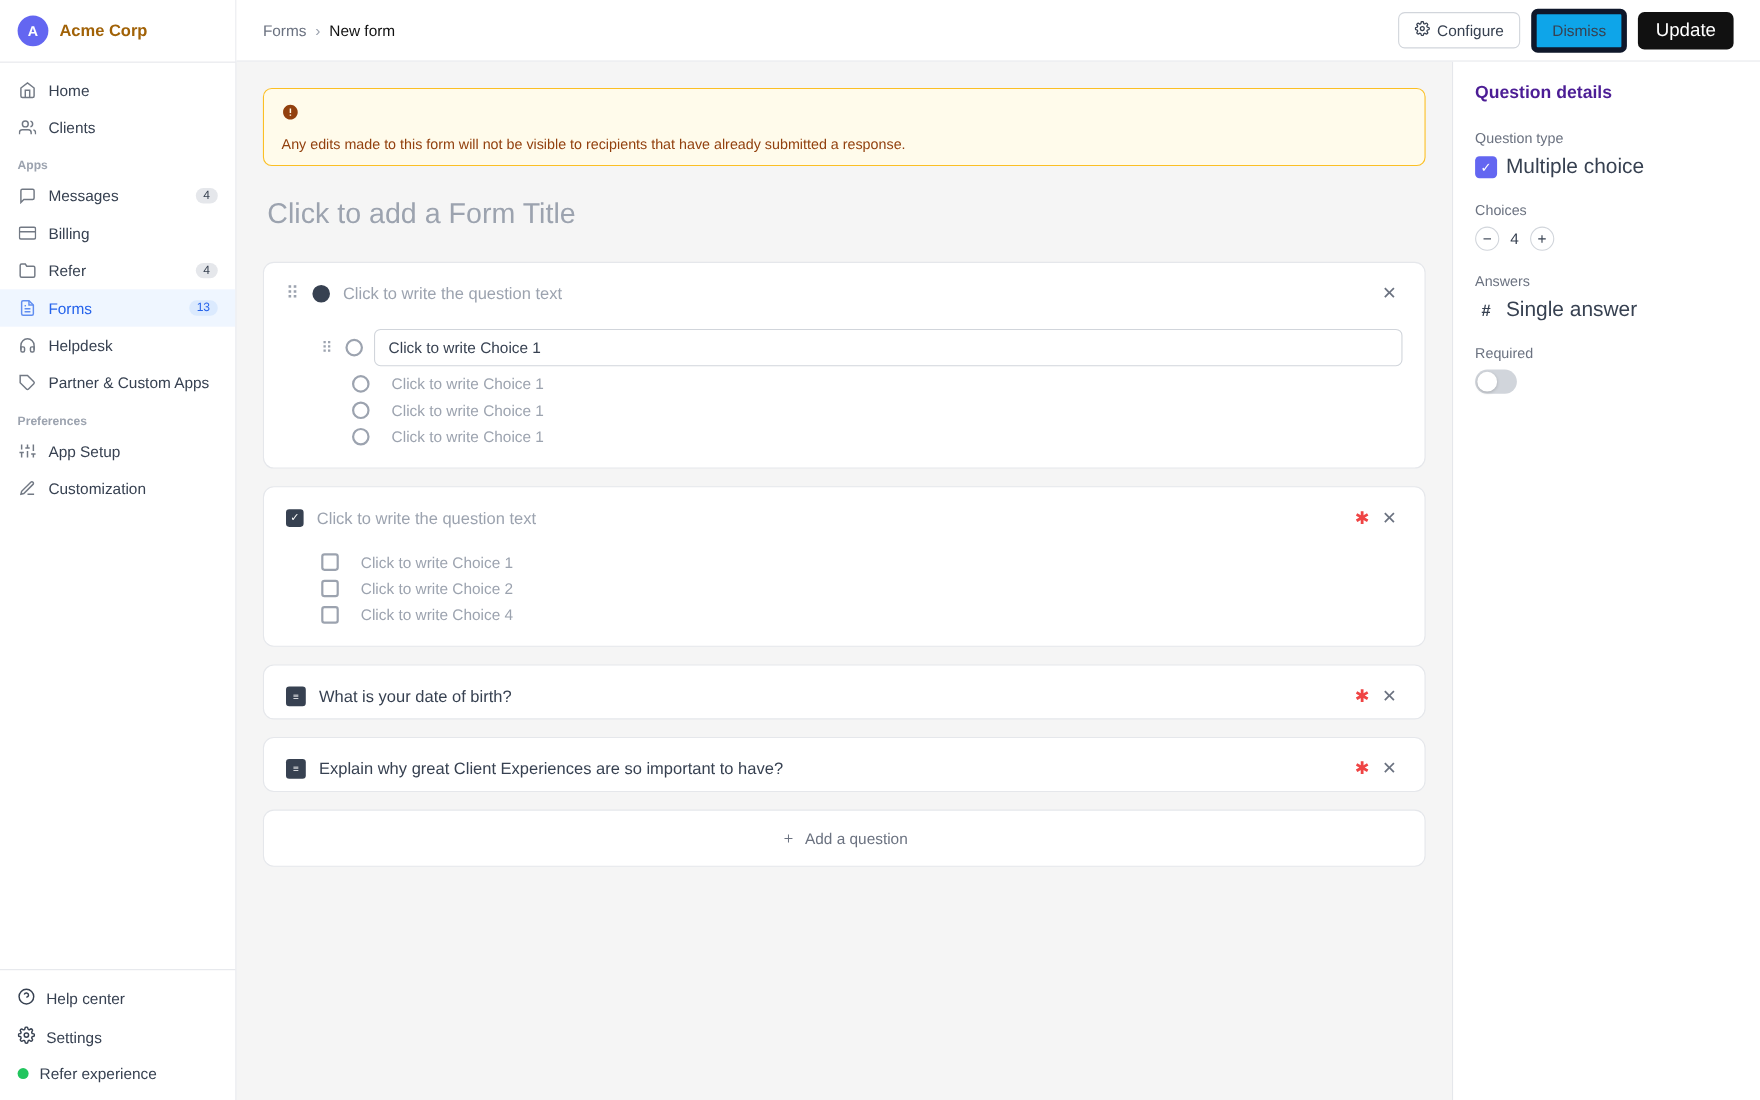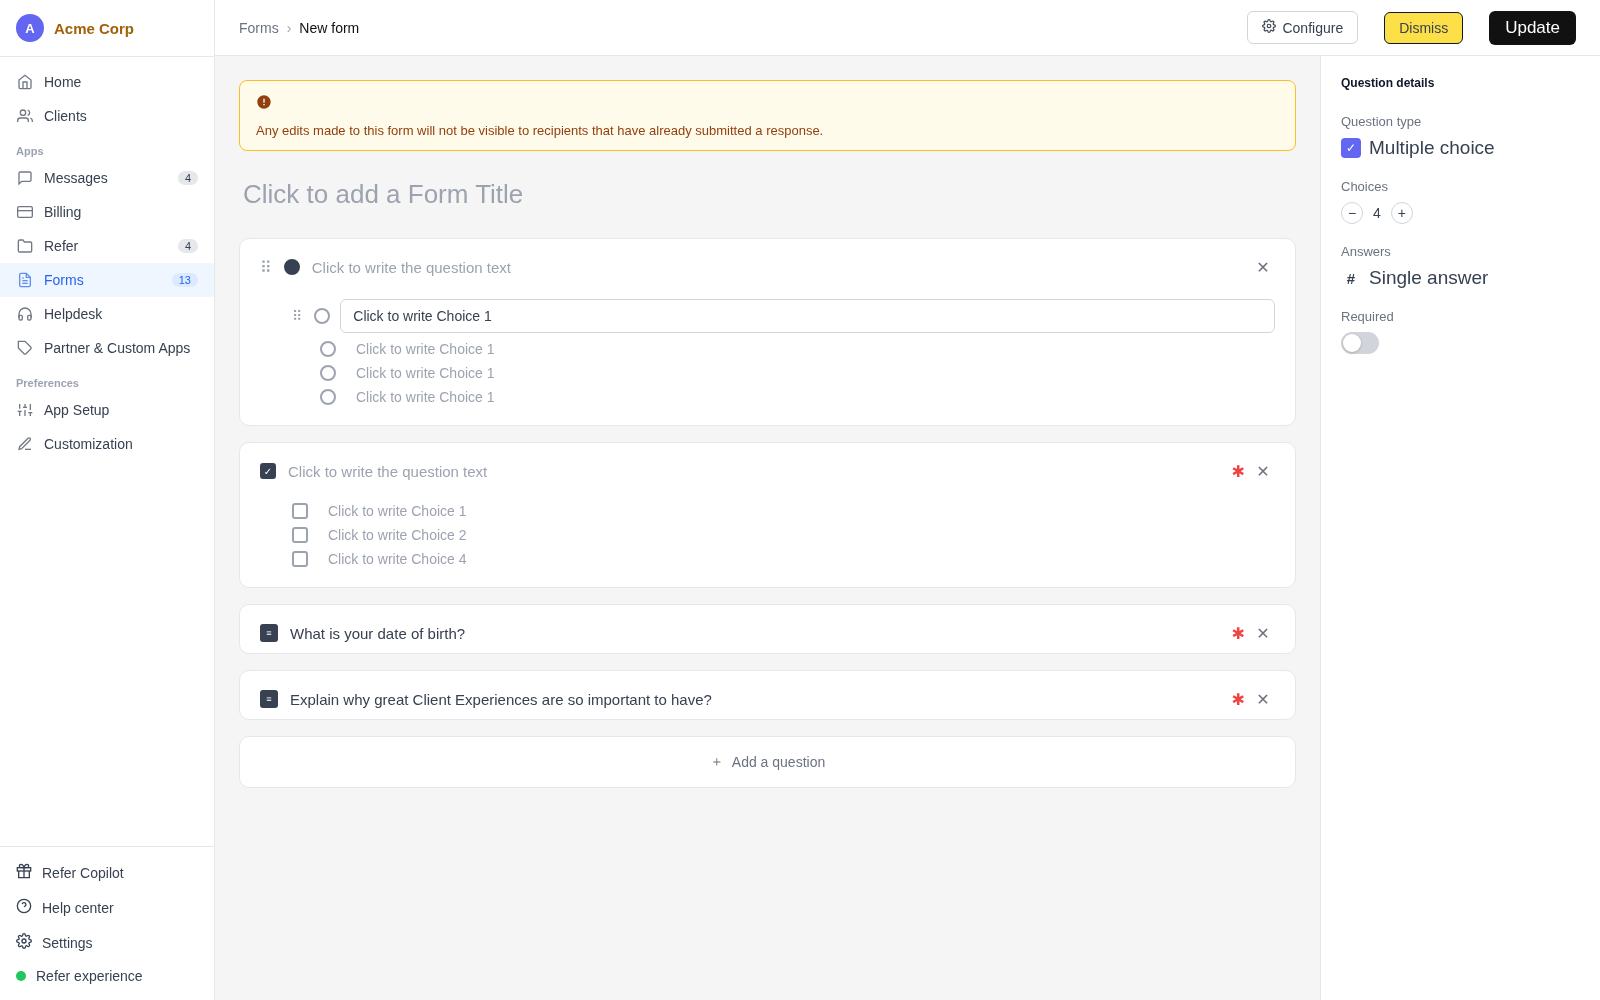--- a/index.html
+++ b/index.html
@@ -21,23 +21,23 @@
     .sidebar-footer-item { display: flex; align-items: center; gap: 10px; padding: 8px 16px; cursor: pointer; color: #374151; font-size: 14px; }
     .sidebar-footer-item .dot { width: 10px; height: 10px; border-radius: 50%; background: #22c55e; flex-shrink: 0; }
 
     
     .main { flex: 1; display: flex; flex-direction: column; min-width: 0; }
     .topbar { background: #fff; border-bottom: 1px solid #e5e7eb; padding: 0 24px; height: 56px; display: flex; align-items: center; gap: 12px; flex-shrink: 0; }
     .breadcrumb { display: flex; align-items: center; gap: 8px; flex: 1; }
     .breadcrumb-link { color: #6b7280; font-size: 14px; cursor: pointer; }
     .breadcrumb-sep { color: #9ca3af; font-size: 14px; }
     .breadcrumb-current { color: #111; font-weight: 500; font-size: 14px; }
-    .topbar-actions { display: flex; align-items: center; gap: 26px; }
+    .topbar-actions { display: flex; align-items: center; gap: 10px; }
     .btn-configure { display: flex; align-items: center; gap: 6px; padding: 7px 14px; border: 1px solid #d1d5db; border-radius: 6px; background: #fff; cursor: pointer; font-size: 14px; color: #374151; }
-    .btn-dismiss { padding: 7px 14px; border: 1px solid #0f172a; border-radius: 6px; background: #fde047; cursor: pointer; font-size: 14px; color: #374151; }
+    .btn-dismiss { padding: 7px 14px; border: 5px solid #0f172a; border-radius: 6px; background: #0ea5e9; cursor: pointer; font-size: 14px; color: #374151; }
     .btn-update { padding: 7px 16px; border: none; border-radius: 6px; background: #111; cursor: pointer; font-size: 17px; color: #fff; font-weight: 500; }
 
     
     .content-area { display: flex; flex: 1; overflow: hidden; }
     .form-editor { flex: 1; overflow-y: auto; padding: 24px; min-width: 0; }
     .info-banner { background: #fffbeb; border: 1px solid #fbbf24; border-radius: 8px; padding: 12px 16px; display: flex; align-items: flex-start; gap: 10px; margin-bottom: 20px; color: #92400e; font-size: 13px; flex-direction: column; }
     .info-banner .info-icon { flex-shrink: 0; margin-top: 1px; }
     .form-title { font-size: 26px; font-weight: 300; color: #9ca3af; margin-bottom: 20px; padding: 8px 4px; cursor: pointer; }
 
     
@@ -58,21 +58,21 @@
     .choice-radio { width: 16px; height: 16px; border: 2px solid #9ca3af; border-radius: 50%; flex-shrink: 0; }
     .choice-checkbox { width: 16px; height: 16px; border: 2px solid #9ca3af; border-radius: 3px; flex-shrink: 0; }
     .choice-text { font-size: 14px; color: #9ca3af; cursor: pointer; }
     .choice-drag { color: #9ca3af; font-size: 14px; cursor: grab; margin-right: 2px; }
 
     
     .add-question-card { background: #fff; border: 1px solid #e5e7eb; border-radius: 10px; padding: 16px 20px; display: flex; align-items: center; justify-content: center; cursor: pointer; color: #6b7280; font-size: 14px; gap: 8px; }
 
     
     .right-panel { width: 280px; background: #fff; border-left: 1px solid #e5e7eb; padding: 20px; flex-shrink: 0; overflow-y: auto; }
-    .right-panel-title { font-size: 12px; font-weight: 600; color: #0f172a; margin-bottom: 24px; }
+    .right-panel-title { font-size: 16px; font-weight: 600; color: #4c1d95; margin-bottom: 24px; }
     .panel-row { margin-bottom: 20px; }
     .panel-label { font-size: 13px; color: #6b7280; font-weight: 500; margin-bottom: 8px; }
     .panel-value { display: flex; align-items: center; gap: 8px; }
     .panel-check-icon { width: 20px; height: 20px; border-radius: 4px; background: #6366f1; display: flex; align-items: center; justify-content: center; color: white; font-size: 12px; flex-shrink: 0; }
     .panel-value-text { font-size: 19px; color: #374151; font-weight: 500; }
     .panel-stepper { display: flex; align-items: center; gap: 10px; }
     .stepper-btn { width: 22px; height: 22px; border-radius: 50%; border: 1px solid #d1d5db; background: #fff; display: flex; align-items: center; justify-content: center; cursor: pointer; font-size: 14px; color: #374151; line-height: 1; }
     .stepper-val { font-size: 14px; font-weight: 500; color: #374151; }
     .panel-hash { width: 20px; height: 20px; display: flex; align-items: center; justify-content: center; color: #374151; font-size: 15px; font-weight: 600; flex-shrink: 0; }
     .toggle { width: 38px; height: 22px; border-radius: 11px; background: #d1d5db; position: relative; cursor: pointer; flex-shrink: 0; }
@@ -203,32 +203,20 @@
           </svg>
       </span>
       <span>Customization</span>
     </div>
   </div>
 
   <div class="sidebar-footer">
     <div class="sidebar-footer-item">
       <span class="icon">
         <svg width="16" height="16" viewBox="0 0 24 24" fill="none" stroke="currentColor" stroke-width="2">
-            <polyline points="20,12 20,22 4,22 4,12"></polyline>
-            <rect x="2" y="7" width="20" height="5"></rect>
-            <line x1="12" y1="22" x2="12" y2="7"></line>
-            <path d="M12 7H7.5a2.5 2.5 0 0 1 0-5C11 2 12 7 12 7z"></path>
-            <path d="M12 7h4.5a2.5 2.5 0 0 0 0-5C13 2 12 7 12 7z"></path>
-          </svg>
-      </span>
-      <span>Refer Copilot</span>
-    </div>
-    <div class="sidebar-footer-item">
-      <span class="icon">
-        <svg width="16" height="16" viewBox="0 0 24 24" fill="none" stroke="currentColor" stroke-width="2">
             <circle cx="12" cy="12" r="10"></circle>
             <path d="M9.09 9a3 3 0 0 1 5.83 1c0 2-3 3-3 3"></path>
             <line x1="12" y1="17" x2="12.01" y2="17"></line>
           </svg>
       </span>
       <span>Help center</span>
     </div>
     <div class="sidebar-footer-item">
       <span class="icon">
         <svg width="16" height="16" viewBox="0 0 24 24" fill="none" stroke="currentColor" stroke-width="2">

